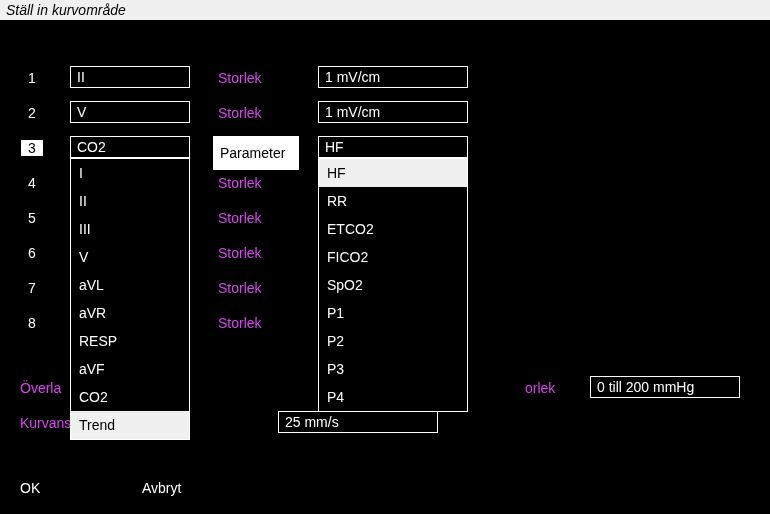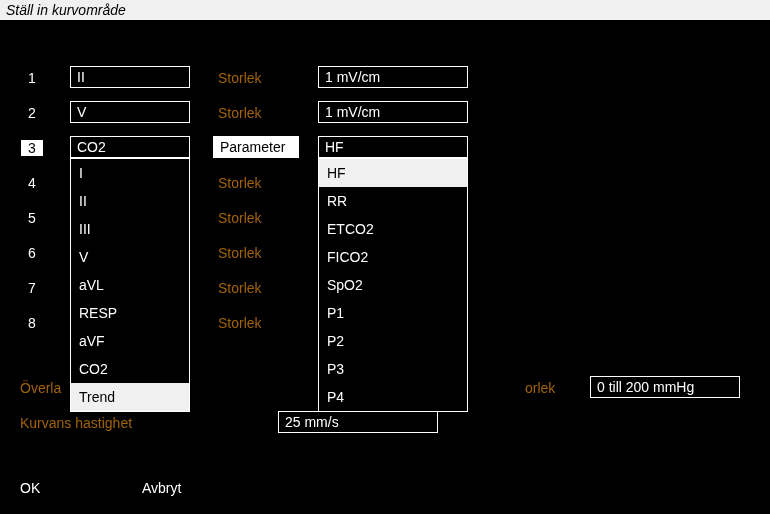--- a/index.html
+++ b/index.html
@@ -21,21 +21,21 @@
     height: 20px;
     font-style: italic;
   }
   .content {
     position: relative;
     width: 100%;
     height: calc(100% - 20px);
   }
   .label {
     position: absolute;
-    color: #a16207;
+    color: #d946ef;
     white-space: nowrap;
   }
   .field-box {
     position: absolute;
     border: 1px solid #fff;
     background: #000;
     color: #fff;
     padding: 2px 6px;
     height: 22px;
     line-height: 16px;
@@ -64,21 +64,21 @@
     cursor: pointer;
   }
   .dropdown-item.highlighted {
     background: #f0f0f0;
     color: #000;
   }
   .button-label {
     position: absolute;
     background: #fff;
     color: #000;
-    padding: 4px 6px;
+    padding: 16px 6px;
     border: 1px solid #fff;
     height: 22px;
     display: flex;
     align-items: center;
   }
   .bottom-btn {
     position: absolute;
     color: #fff;
     cursor: pointer;
   }
@@ -145,20 +145,21 @@
 
   <div class="bottom-btn" style="left:20px;top:460px;">OK</div>
   <div class="bottom-btn" style="left:142px;top:460px;">Avbryt</div>
 
   <div class="dropdown" style="left:70px;top:138px;width:120px;" id="dd-left">
       <div class="dropdown-item">I</div>
       <div class="dropdown-item">II</div>
       <div class="dropdown-item">III</div>
       <div class="dropdown-item">V</div>
       <div class="dropdown-item">aVL</div>
+      <div class="dropdown-item">aVR</div>
       <div class="dropdown-item">RESP</div>
       <div class="dropdown-item">aVF</div>
       <div class="dropdown-item">CO2</div>
       <div class="dropdown-item highlighted">Trend</div>
     </div>
 
   <div class="dropdown" style="left:318px;top:138px;width:150px;" id="dd-right">
       <div class="dropdown-item highlighted">HF</div>
       <div class="dropdown-item">RR</div>
       <div class="dropdown-item">ETCO2</div>

